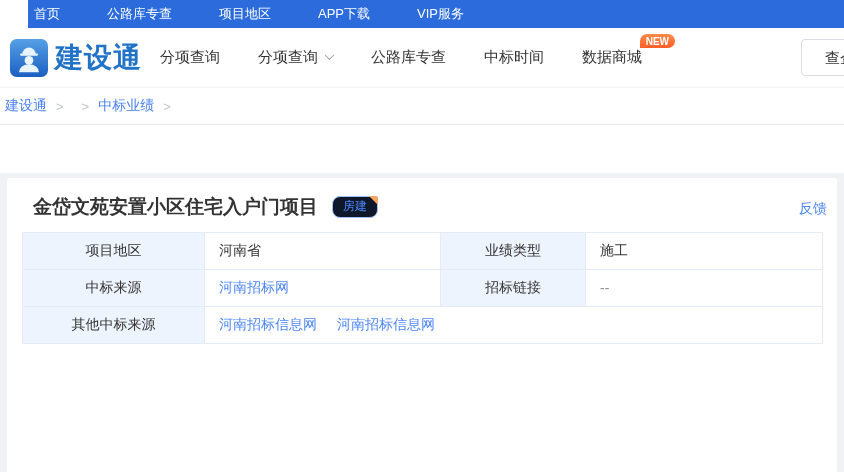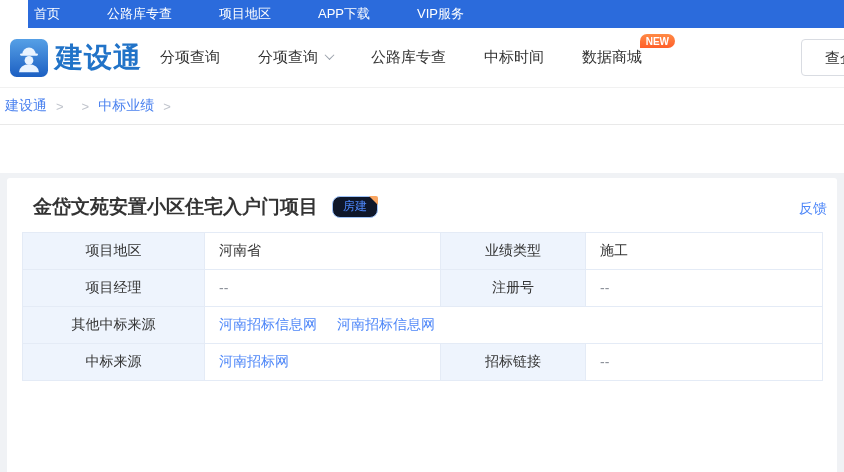--- a/index.html
+++ b/index.html
@@ -132,36 +132,30 @@
           <col style="width:237px">
         </colgroup>
       <tbody>
           <tr>
         <td class="lbl">项目地区</td>
         <td class="val">河南省</td>
         <td class="lbl">业绩类型</td>
         <td class="val">施工</td>
       </tr>
       <tr>
-        <td class="lbl">项目经理</td>
-        <td class="val muted">--</td>
-        <td class="lbl">注册号</td>
+        <td class="lbl">中标来源</td>
+        <td class="val">
+          <a>河南招标网</a>
+        </td>
+        <td class="lbl">招标链接</td>
         <td class="val muted">--</td>
       </tr>
       <tr>
         <td class="lbl">其他中标来源</td>
         <td class="val" colspan="3">
           <a>河南招标信息网</a>
           <a>河南招标信息网</a>
         </td>
       </tr>
-      <tr>
-        <td class="lbl">中标来源</td>
-        <td class="val">
-          <a>河南招标网</a>
-        </td>
-        <td class="lbl">招标链接</td>
-        <td class="val muted">--</td>
-      </tr>
     </tbody>
       </table>
   </div>
 </div>
 
 </body></html>

